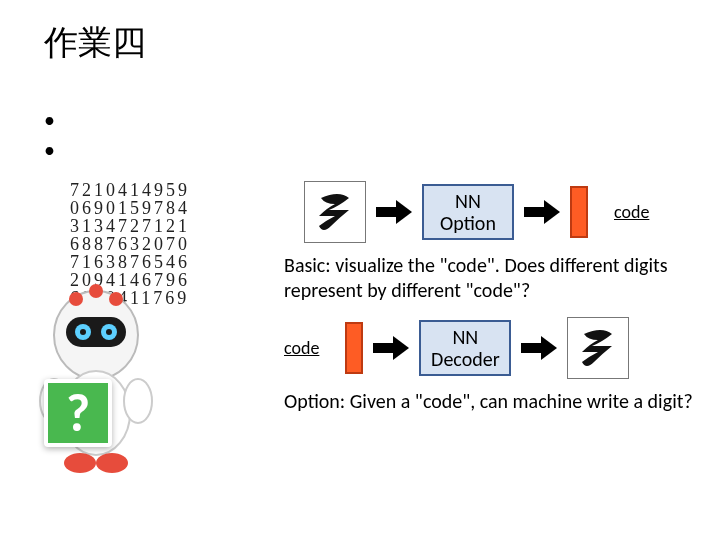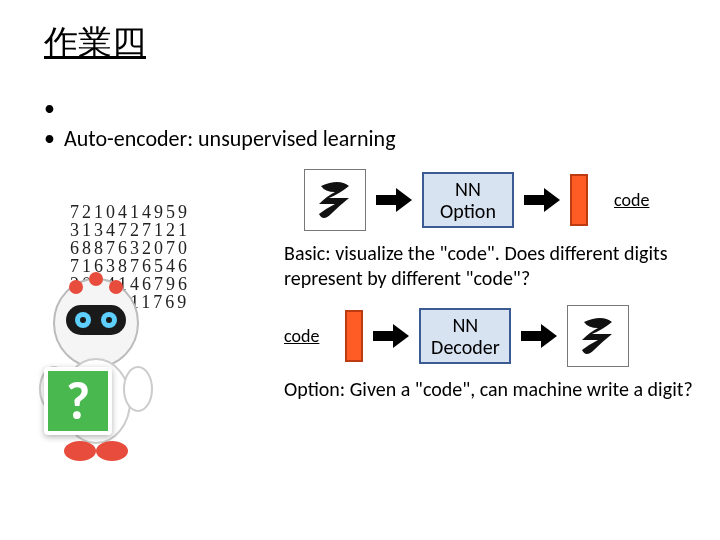--- a/index.html
+++ b/index.html
@@ -3,32 +3,31 @@
 <meta charset="utf-8">
 <style>
   * { box-sizing: border-box; margin: 0; padding: 0; }
   body {
     width: 720px; height: 540px;
     font-family: Calibri, Arial, sans-serif;
     background: #fff; color: #000;
     padding: 20px 30px 20px 44px;
     position: relative;
   }
-  .title { font-size: 34px; font-weight: 400; margin-bottom: 28px; text-decoration: underline; }
+  .title { font-size: 34px; font-weight: 400; margin-bottom: 40px; }
   .bullets { font-size: 22px; line-height: 1.35; margin-bottom: 16px; }
   .bullets .row { display: flex; gap: 6px; }
   .bullets .dot { width: 14px; }
   .content-area { position: relative; height: 330px; }
 
   
   .digits-grid {
     position: absolute; left: 26px; top: 0;
     font-family: "Comic Sans MS", cursive; font-size: 18px; line-height: 1;
     color: #222;
-    margin-top: 34px;
   }
   .digits-grid .dr { white-space: pre; letter-spacing: 3px; }
 
   .robot {
     position: absolute; left: -18px; top: 92px;
     width: 140px; height: 200px;
   }
   .robot svg { width: 100%; height: 100%; }
 
   .qmark {
@@ -84,28 +83,28 @@
 <body>
 
 <div class="title">作業四</div>
 
 <div class="bullets">
   <div class="row">
     <span class="dot">•</span>
   </div>
   <div class="row">
     <span class="dot">•</span>
-    <span>Auto-encoder: unsupervised learning</span>
   </div>
 </div>
 
 <div class="content-area">
 
   <div class="digits-grid">
     <div class="dr">7210414959</div>
+    <div class="dr">0690159784</div>
     <div class="dr">3134727121</div>
     <div class="dr">6887632070</div>
     <div class="dr">7163876546</div>
     <div class="dr">2094146796</div>
     <div class="dr">6800411769</div>
   </div>
 
   <div class="robot">
     <svg viewBox="0 0 140 200">
       <ellipse cx="70" cy="62" rx="42" ry="44" fill="#f5f5f5" stroke="#bbb" stroke-width="2"></ellipse>

